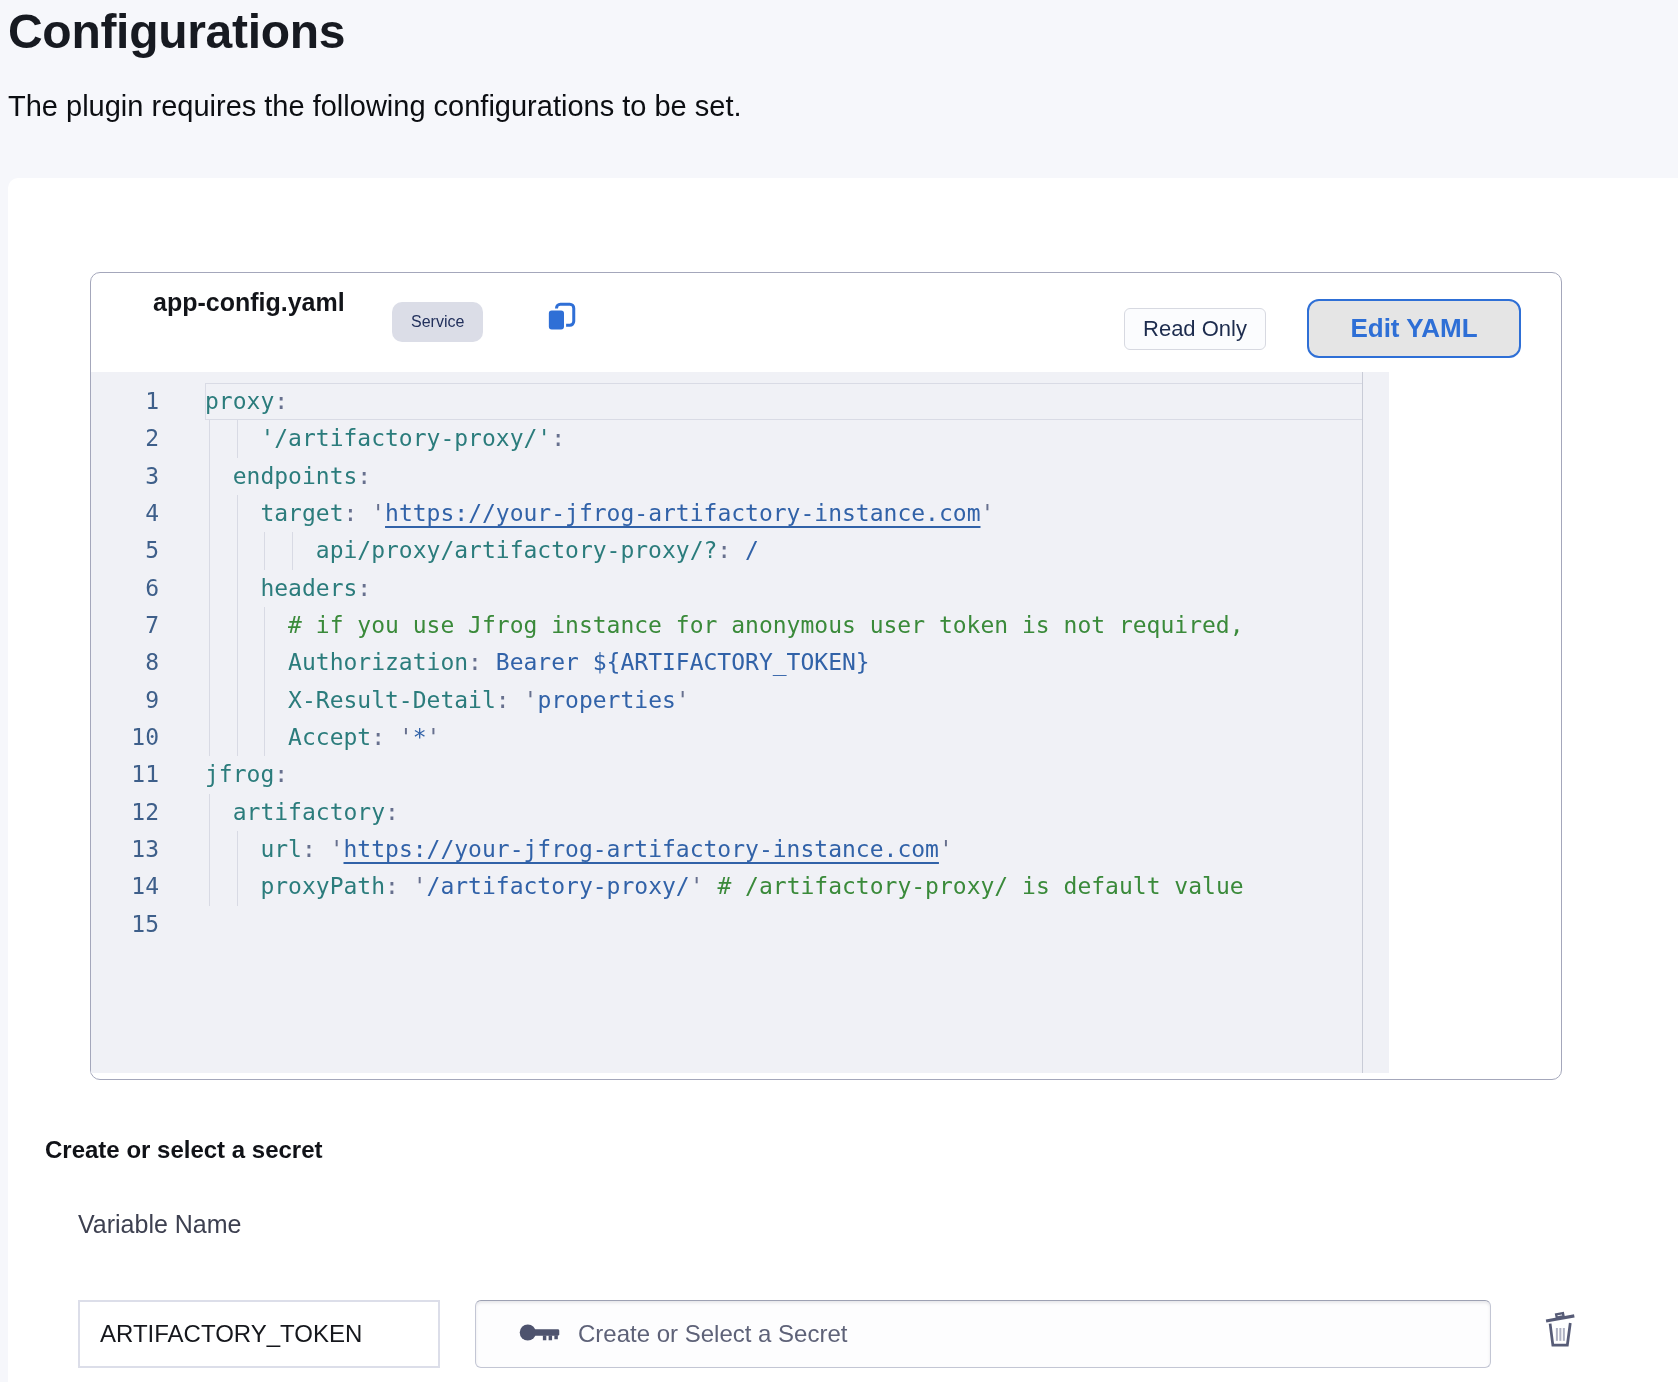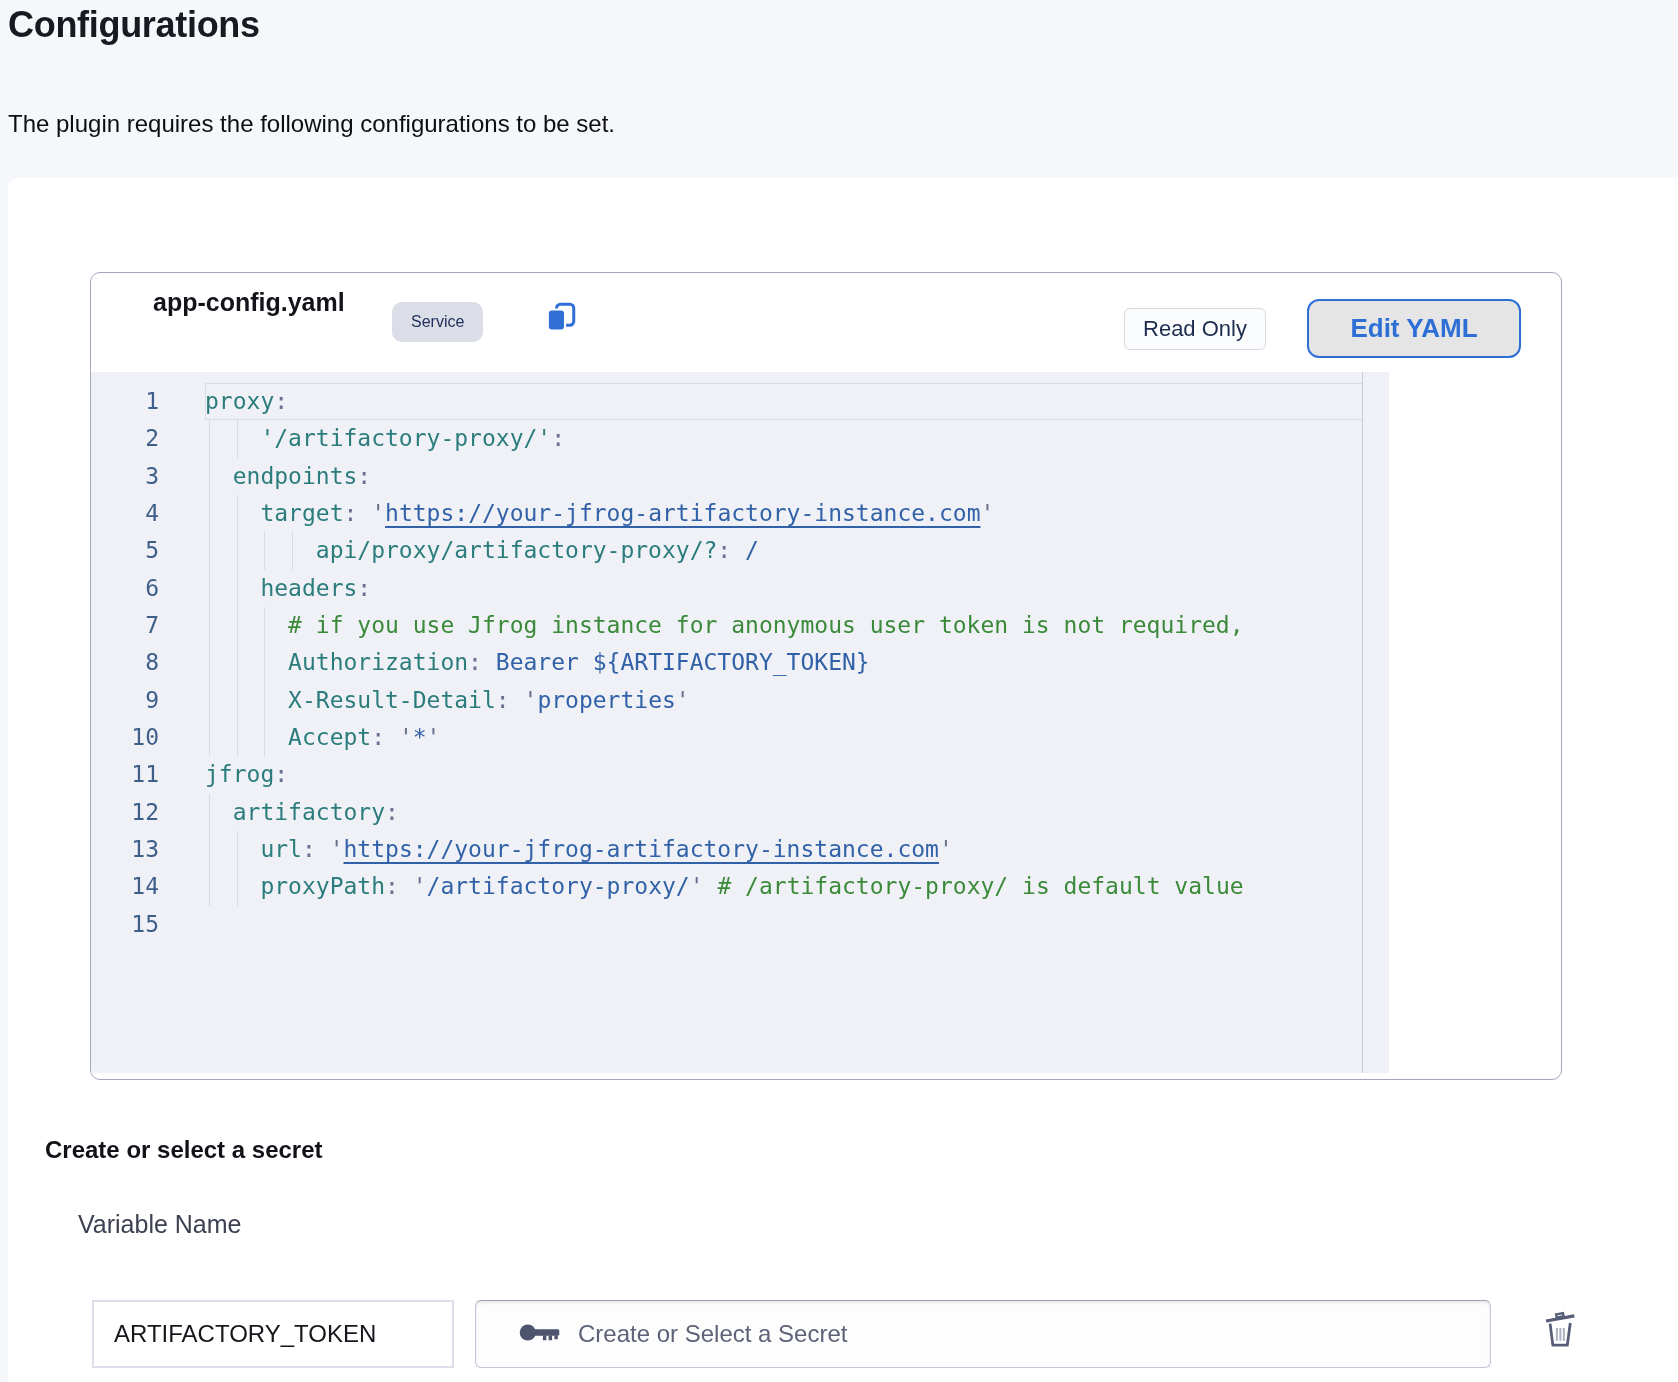--- a/index.html
+++ b/index.html
@@ -1,20 +1,20 @@
 <!DOCTYPE html>
 <html style="--page_bg: #f6f7fb; --panel_bg: #ffffff; --card_border: #a4a7bb; --editor_bg: #f0f1f6; --accent_blue: #2e6fd6; --key_teal: #2b7c7c; --string_blue: #3162a8; --comment_green: #3a8a3a; --punct_gray: #67708e; --line_number_blue: #3e5f8a; --badge_bg: #dbdde7; --badge_text: #22305c; --readonly_text: #1d2c4e; --readonly_border: #d7d9e1; --heading_text: #171a21; --body_text: #0c0e12; --label_text: #3d4050; --placeholder_text: #5e6278; --icon_slate: #575c77; --guide_gray: #d8dae4; --highlight_border: #d9dbe5; --input_border: #dcdee9; --secret_input_border: #c3c6d4;"><head>
 <meta charset="utf-8">
 <style>
   html,body{margin:0;padding:0;}
   body{font-family:"Liberation Sans",sans-serif;}
   .stage{position:relative;width:1678px;height:1382px;background:var(--page_bg);overflow:hidden;}
 
-  .page-title{position:absolute;left:8px;top:4px;font-size:36px;font-weight:700;color:var(--heading_text);letter-spacing:-0.3px;}
-  .page-subtitle{position:absolute;left:8px;top:110px;font-size:24px;color:var(--body_text);}
+  .page-title{position:absolute;left:8px;top:4px;font-size:48px;font-weight:700;color:var(--heading_text);letter-spacing:-0.3px;}
+  .page-subtitle{position:absolute;left:8px;top:90px;font-size:29px;color:var(--body_text);}
 
   .panel{position:absolute;left:8px;top:178px;width:1670px;height:1204px;background:var(--panel_bg);border-radius:10px 0 0 0;}
 
   .card{position:absolute;left:90px;top:272px;width:1472px;height:808px;background:#ffffff;border:1.5px solid var(--card_border);border-radius:10px;box-sizing:border-box;}
 
   .file-title{position:absolute;left:62px;top:15px;font-size:25px;font-weight:700;color:#121419;}
   .service-badge{position:absolute;left:301px;top:29px;height:40px;line-height:40px;padding:0 19px;background:var(--badge_bg);color:var(--badge_text);font-size:16px;border-radius:10px;}
   .copy-btn{position:absolute;left:451px;top:26px;width:38px;height:38px;border:none;background:transparent;padding:0;cursor:pointer;}
 
   .readonly-btn{position:absolute;left:1033px;top:35px;width:142px;height:42px;background:#fbfcfe;border:1px solid var(--readonly_border);border-radius:6px;font-family:"Liberation Sans",sans-serif;font-size:22px;color:var(--readonly_text);box-sizing:border-box;cursor:pointer;}
@@ -30,21 +30,21 @@
   .indent-guide{position:absolute;top:0;bottom:0;width:1px;background:var(--guide_gray);}
   .tok-k{color:var(--key_teal);}
   .tok-p{color:var(--punct_gray);}
   .tok-s{color:var(--string_blue);}
   .tok-l{color:var(--string_blue);text-decoration:underline;text-underline-offset:5px;text-decoration-thickness:2px;}
   .tok-c{color:var(--comment_green);}
   .scrollbar{position:absolute;right:0;top:0;width:26px;height:100%;border-left:1px solid #c9ccd7;}
 
   .secret-heading{position:absolute;left:45px;top:1136px;font-size:24px;font-weight:700;color:#101217;}
   .variable-label{position:absolute;left:78px;top:1210px;font-size:25px;color:var(--label_text);}
-  .variable-input{position:absolute;left:92px;top:1300px;width:362px;height:68px;box-sizing:border-box;border:2px solid var(--input_border);border-radius:0;background:#ffffff;font-family:"Liberation Sans",sans-serif;font-size:24px;color:#15171c;padding:0 0 0 20px;}
+  .variable-input{position:absolute;left:78px;top:1300px;width:362px;height:68px;box-sizing:border-box;border:2px solid var(--input_border);border-radius:0;background:#ffffff;font-family:"Liberation Sans",sans-serif;font-size:24px;color:#15171c;padding:0 0 0 20px;}
   .secret-select{position:absolute;left:475px;top:1300px;width:1016px;height:68px;box-sizing:border-box;border:1px solid var(--secret_input_border);border-top-color:#9da1b3;border-radius:6px;background:#fdfdfe;box-shadow:inset 0 2px 3px rgba(40,44,63,0.10);display:flex;align-items:center;padding-left:42px;gap:16px;cursor:pointer;}
   .secret-placeholder{font-size:24px;color:var(--placeholder_text);}
   .trash-btn{position:absolute;left:1537px;top:1306px;width:46px;height:46px;border:none;background:transparent;padding:0;cursor:pointer;}
 </style>
 </head>
 <body>
 
 <div class="stage">
 
   <div class="page-title">Configurations</div>

